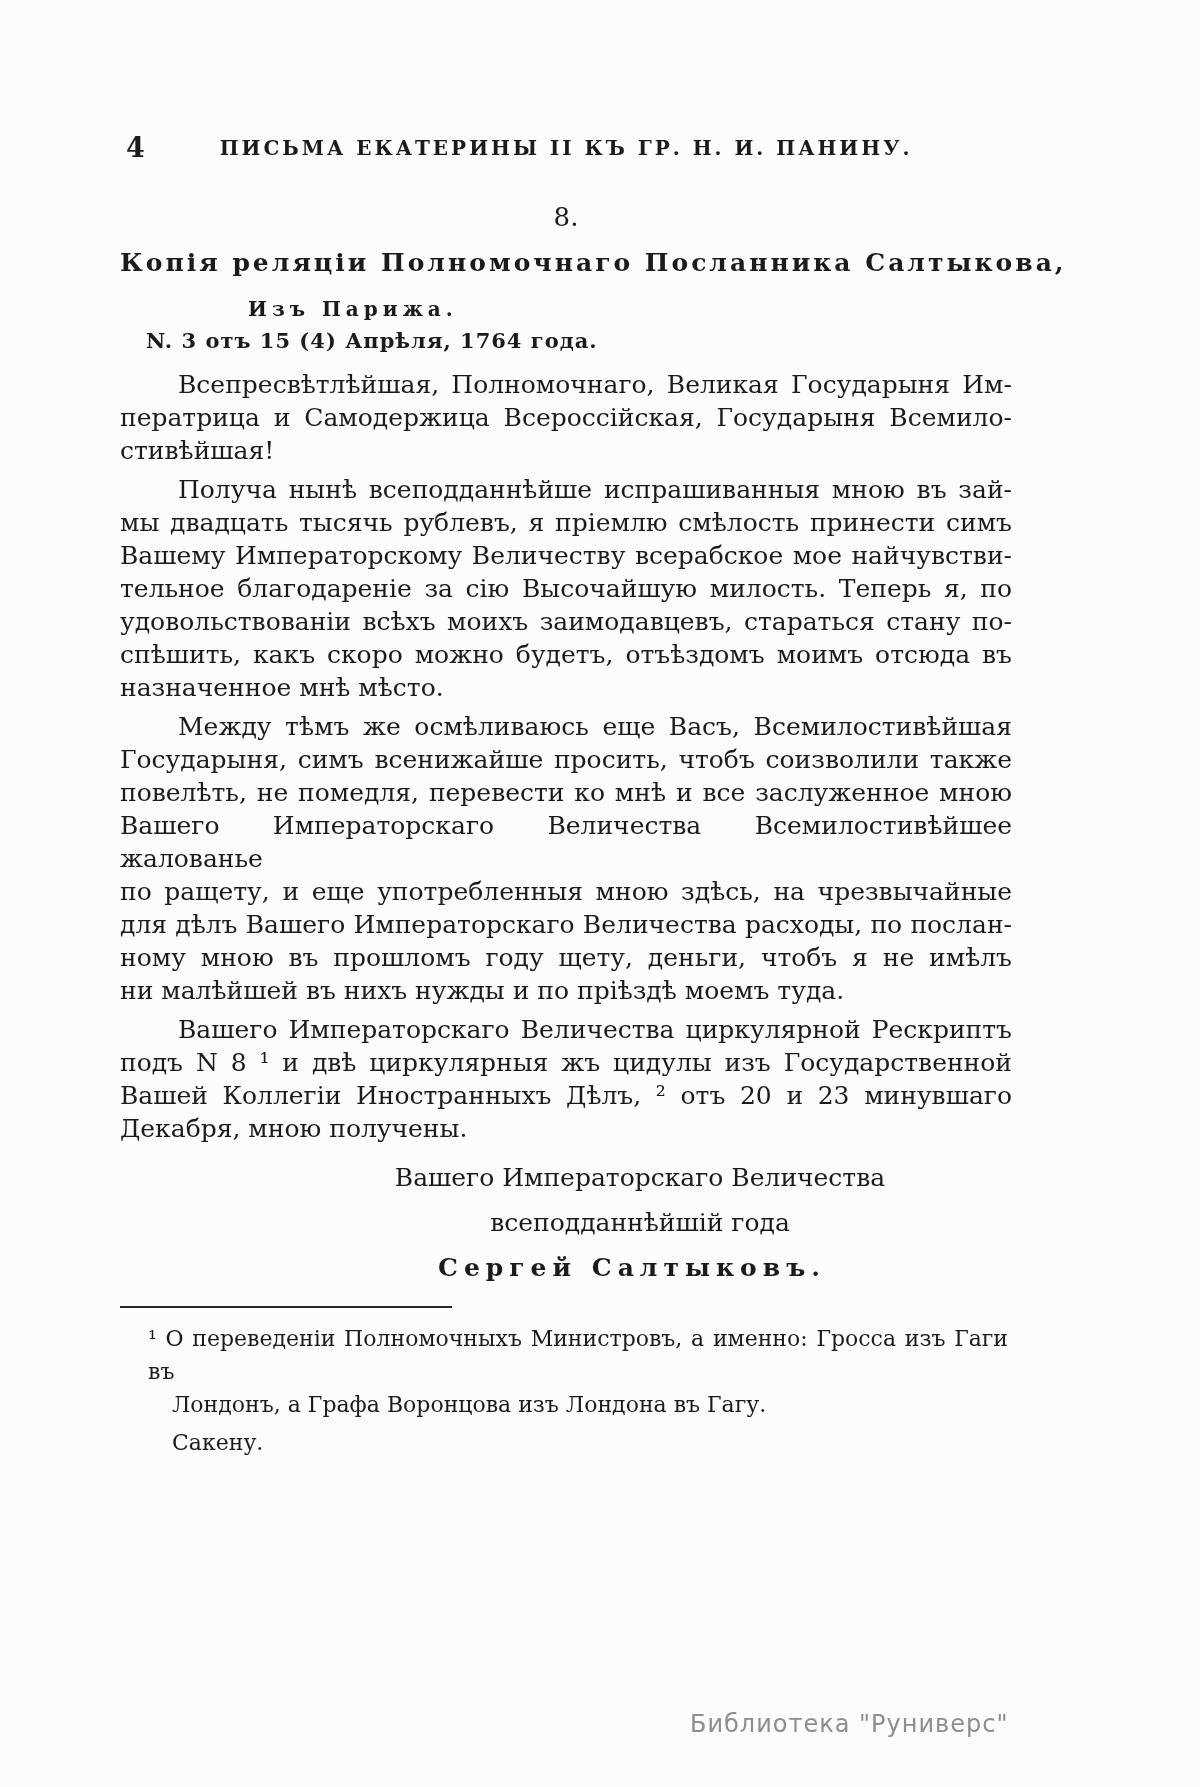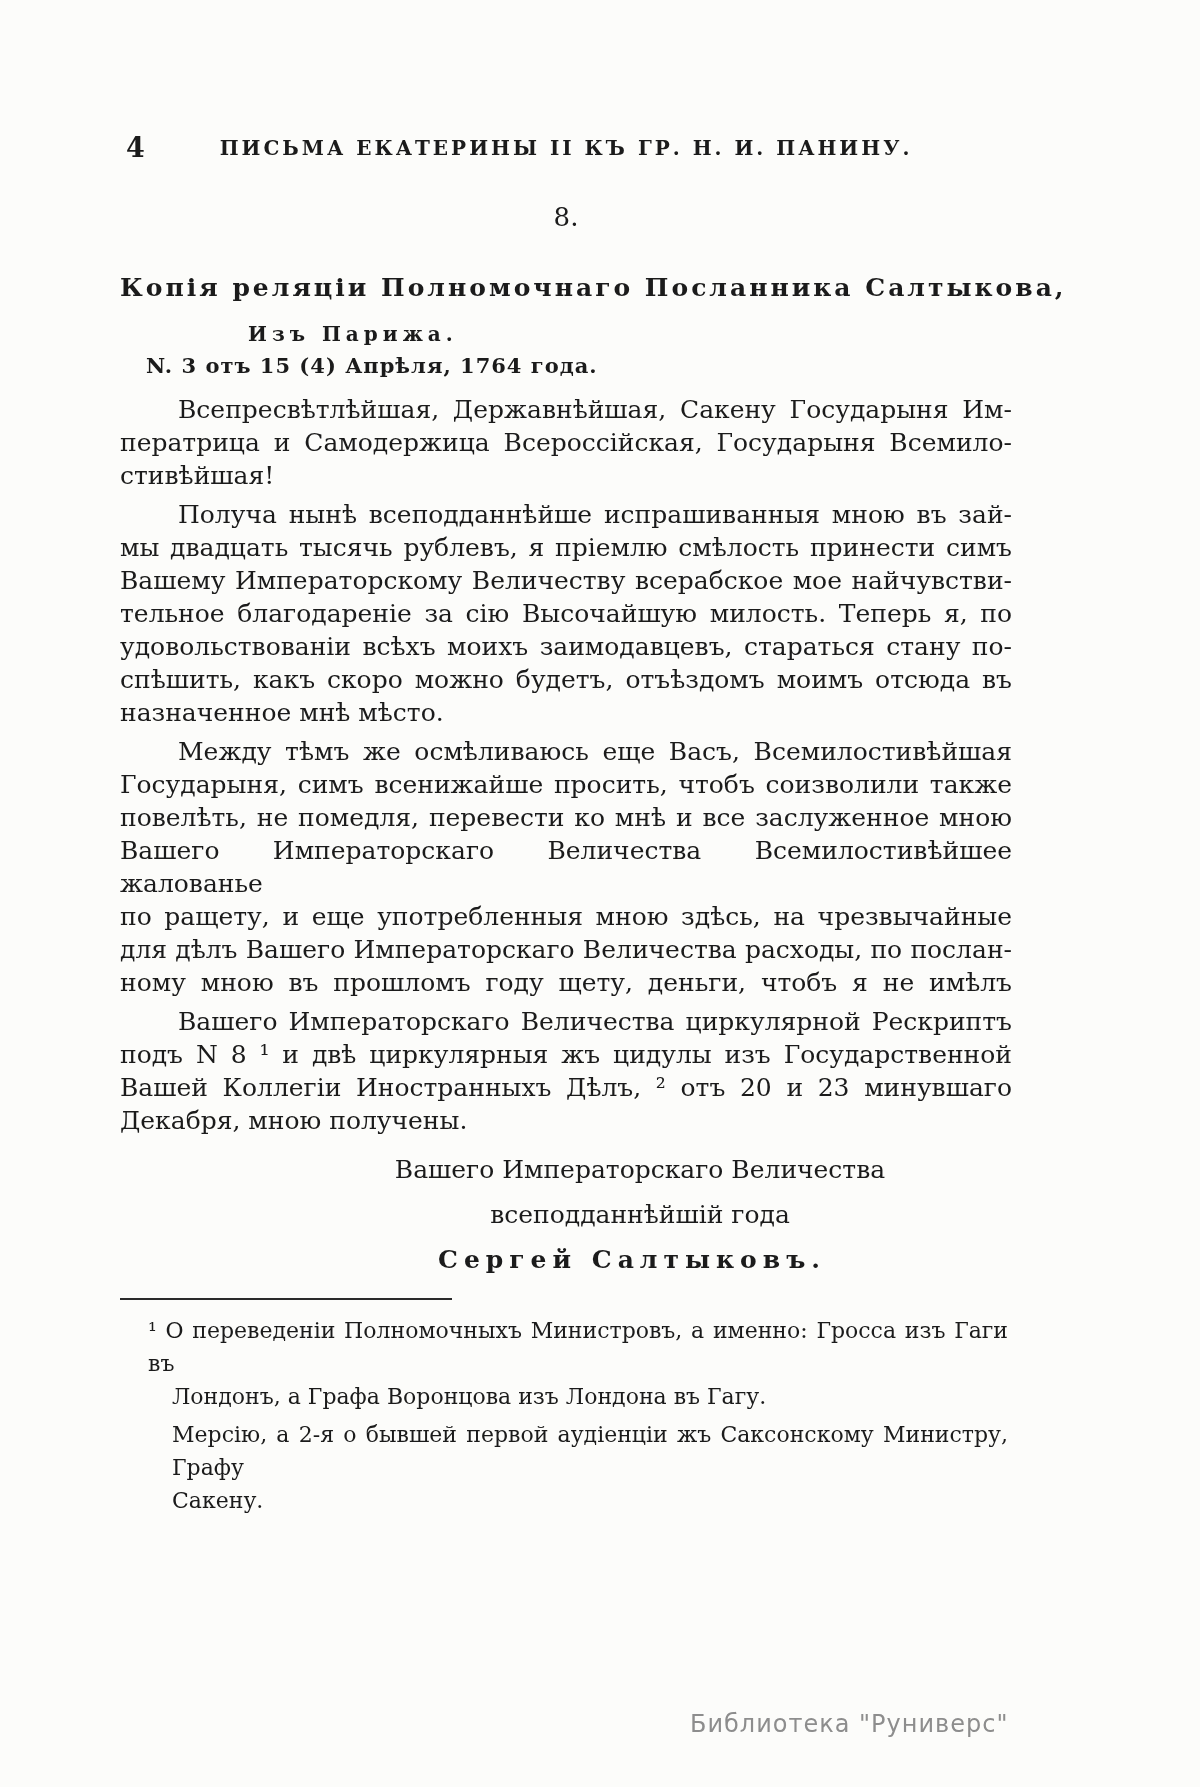--- a/index.html
+++ b/index.html
@@ -44,21 +44,21 @@
   .section-number {
     text-align: center;
     font-size: 26px;
     margin-top: 38px;
   }
   .doc-title {
     text-align: center;
     font-size: 25px;
     font-weight: bold;
     letter-spacing: 3px;
-    margin-top: 41px;
+    margin-top: 16px;
     white-space: nowrap;
   }
   .origin {
     margin-left: 128px;
     margin-top: 20px;
     font-size: 20px;
     font-weight: bold;
     letter-spacing: 5px;
   }
   .dateline {
@@ -135,41 +135,42 @@
     <div class="section-number">8.</div>
 
     <div class="doc-title">Копія реляціи Полномочнаго Посланника Салтыкова,</div>
 
     <div class="origin">Изъ Парижа.</div>
 
     <div class="dateline">N. 3 отъ 15 (4) Апрѣля, 1764 года.</div>
 
     <div class="body-text" id="paragraphs">
         <div class="paragraph">
-          <div class="line first">Всепресвѣтлѣйшая, Державнѣйшая, Сакену Государыня Им-</div>
+          <div class="line first">Всепресвѣтлѣйшая, Полномочнаго, Великая Государыня Им-</div>
           <div class="line">ператрица и Самодержица Всероссійская, Государыня Всемило-</div>
           <div class="line last">стивѣйшая!</div>
         </div>
         <div class="paragraph">
           <div class="line first">Получа нынѣ всеподданнѣйше испрашиванныя мною въ зай-</div>
           <div class="line">мы двадцать тысячь рублевъ, я пріемлю смѣлость принести симъ</div>
           <div class="line">Вашему Императорскому Величеству всерабское мое найчувстви-</div>
           <div class="line">тельное благодареніе за сію Высочайшую милость. Теперь я, по</div>
           <div class="line">удовольствованіи всѣхъ моихъ заимодавцевъ, стараться стану по-</div>
           <div class="line">спѣшить, какъ скоро можно будетъ, отъѣздомъ моимъ отсюда въ</div>
           <div class="line last">назначенное мнѣ мѣсто.</div>
         </div>
         <div class="paragraph">
           <div class="line first">Между тѣмъ же осмѣливаюсь еще Васъ, Всемилостивѣйшая</div>
           <div class="line">Государыня, симъ всенижайше просить, чтобъ соизволили также</div>
           <div class="line">повелѣть, не помедля, перевести ко мнѣ и все заслуженное мною</div>
           <div class="line">Вашего Императорскаго Величества Всемилостивѣйшее жалованье</div>
           <div class="line">по ращету, и еще употребленныя мною здѣсь, на чрезвычайные</div>
           <div class="line">для дѣлъ Вашего Императорскаго Величества расходы, по послан-</div>
           <div class="line">ному мною въ прошломъ году щету, деньги, чтобъ я не имѣлъ</div>
+          <div class="line last">ни малѣйшей въ нихъ нужды и по пріѣздѣ моемъ туда.</div>
         </div>
         <div class="paragraph">
           <div class="line first">Вашего Императорскаго Величества циркулярной Рескриптъ</div>
           <div class="line">подъ N 8 ¹ и двѣ циркулярныя жъ цидулы изъ Государственной</div>
           <div class="line">Вашей Коллегіи Иностранныхъ Дѣлъ, ² отъ 20 и 23 минувшаго</div>
           <div class="line last">Декабря, мною получены.</div>
         </div>
       </div>
 
     <div class="signature">
@@ -179,21 +180,20 @@
     </div>
 
     <div class="footnote-rule"></div>
 
     <div class="footnotes" id="footnotes">
         <div class="footnote">
           <div class="fn-line">¹ О переведеніи Полномочныхъ Министровъ, а именно: Гросса изъ Гаги въ</div>
           <div class="fn-line cont last">Лондонъ, а Графа Воронцова изъ Лондона въ Гагу.</div>
         </div>
         <div class="footnote">
-          <div class="fn-line cont">Мерсію, а 2-я о бывшей первой аудіенціи жъ Саксонскому Министру, Графу</div>
           <div class="fn-line cont last">Сакену.</div>
         </div>
       </div>
 
   </div>
 
   <div class="watermark">Библиотека "Руниверс"</div>
 </div>
 
 </body></html>

